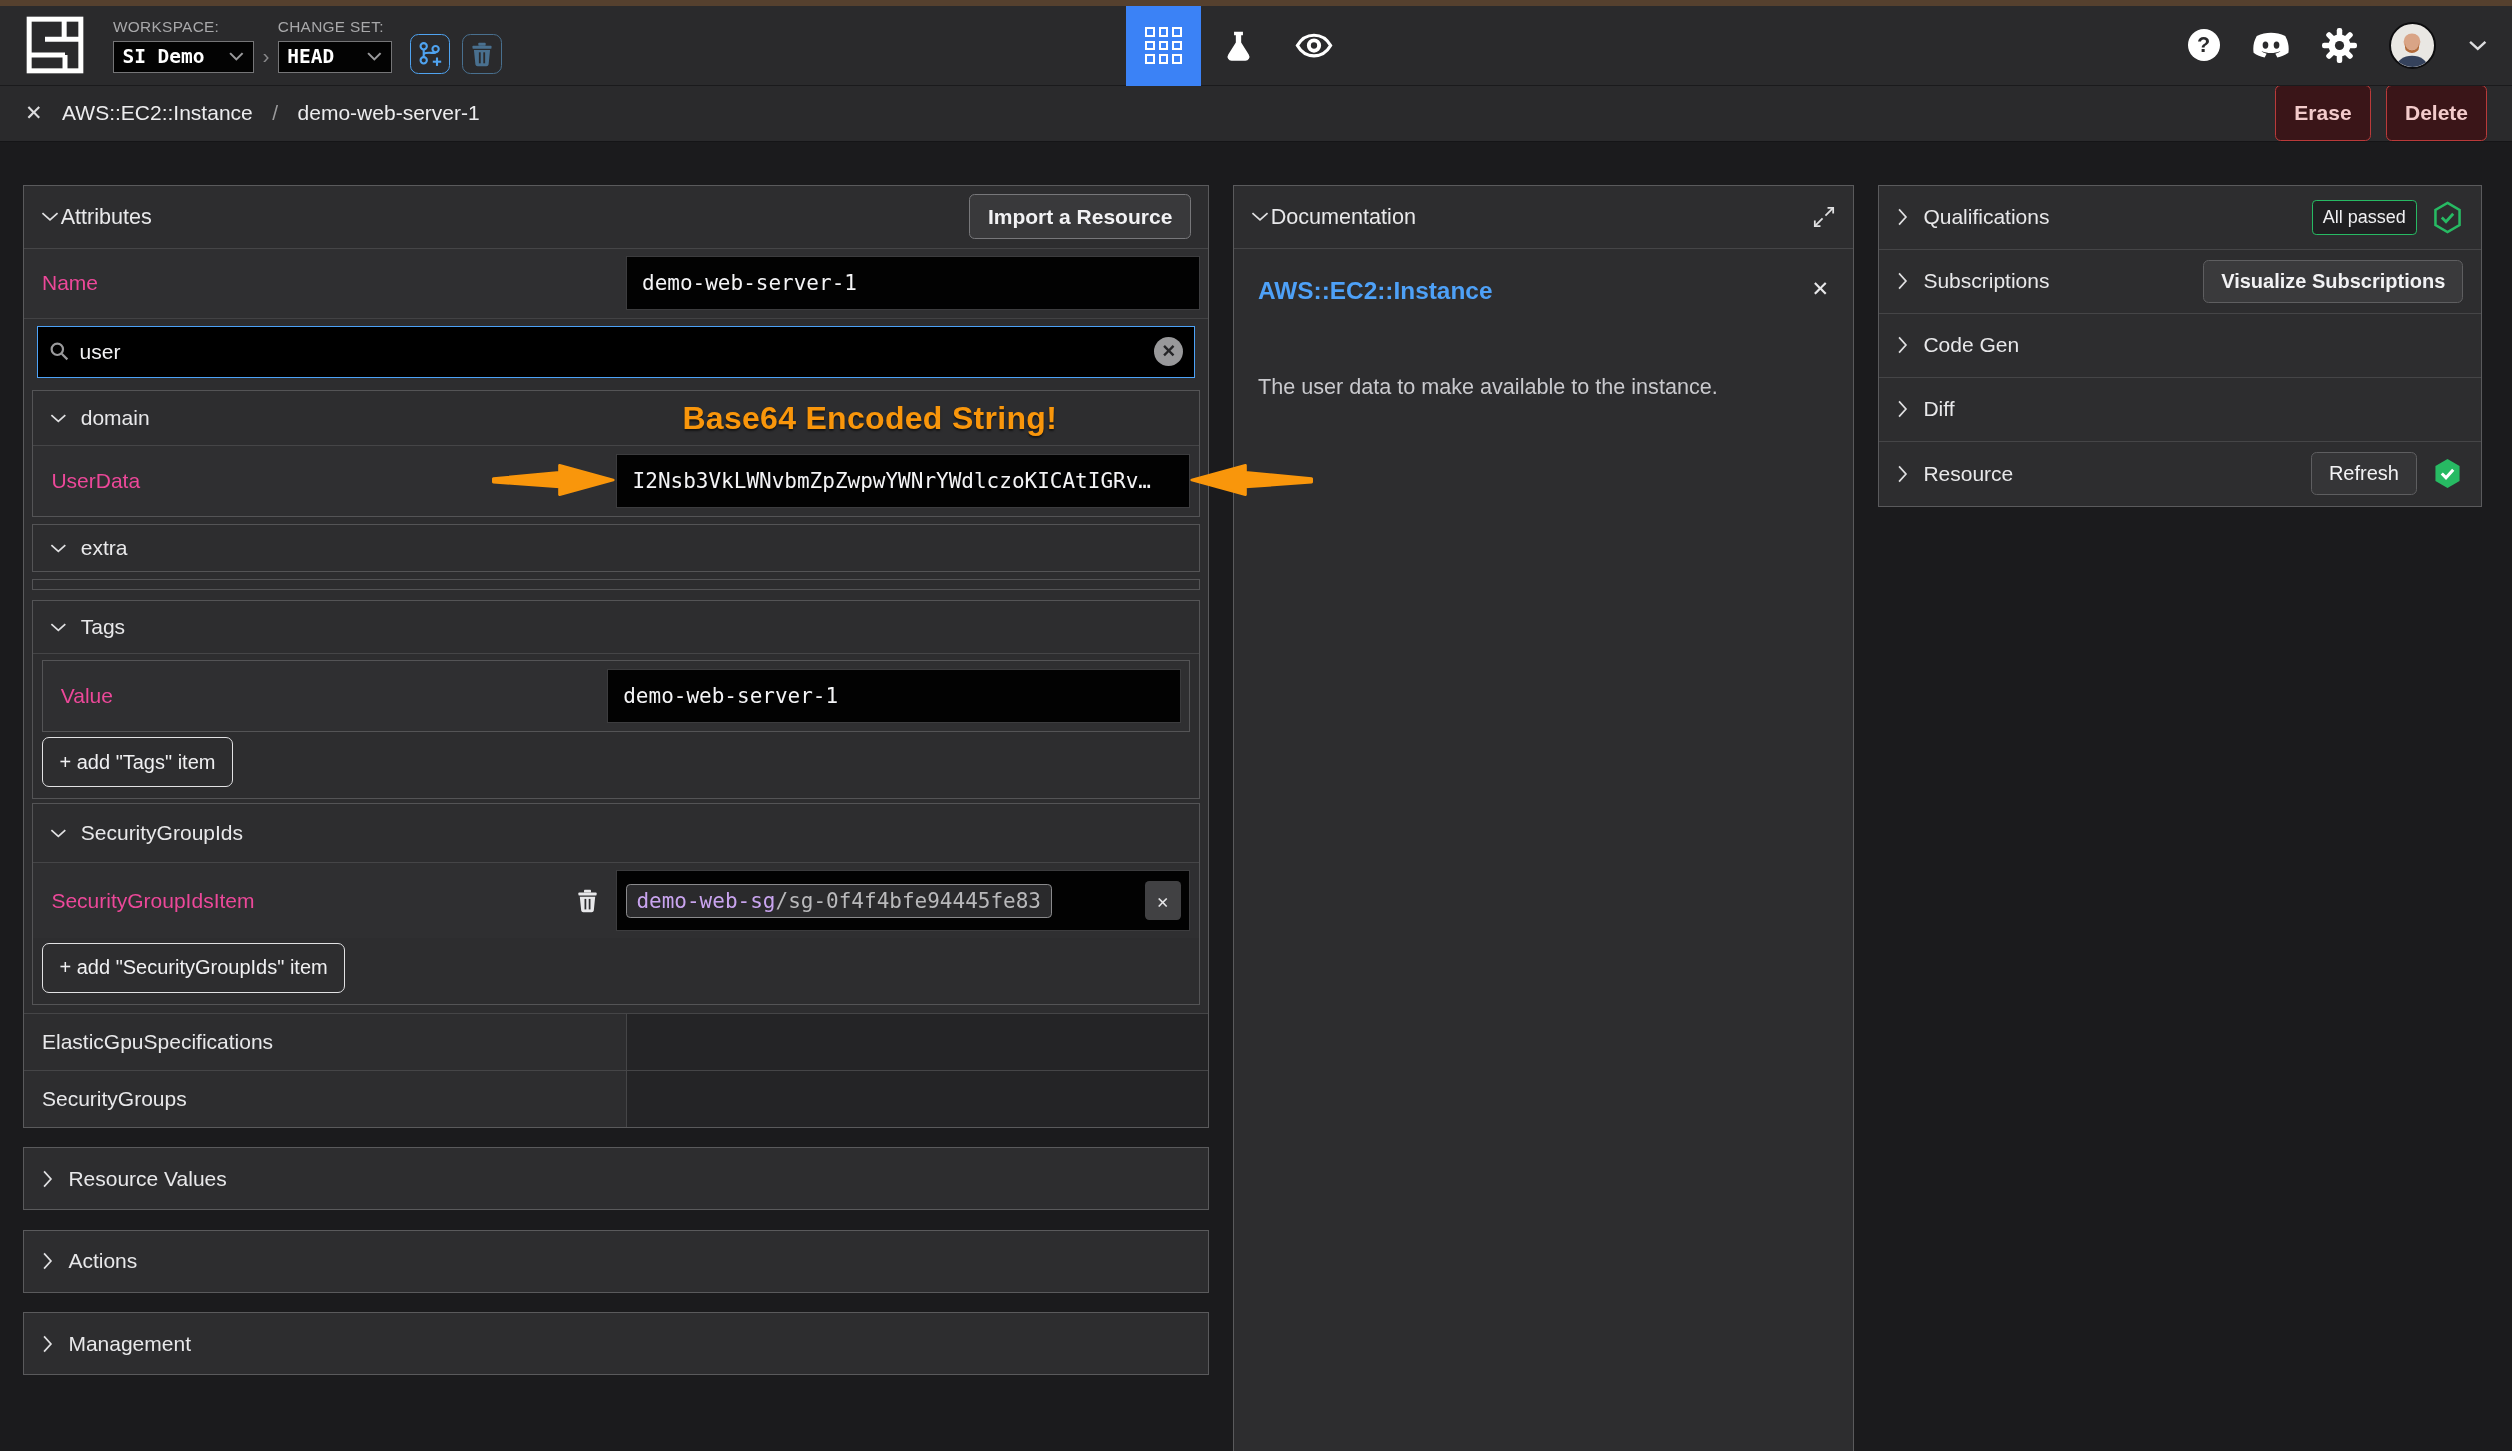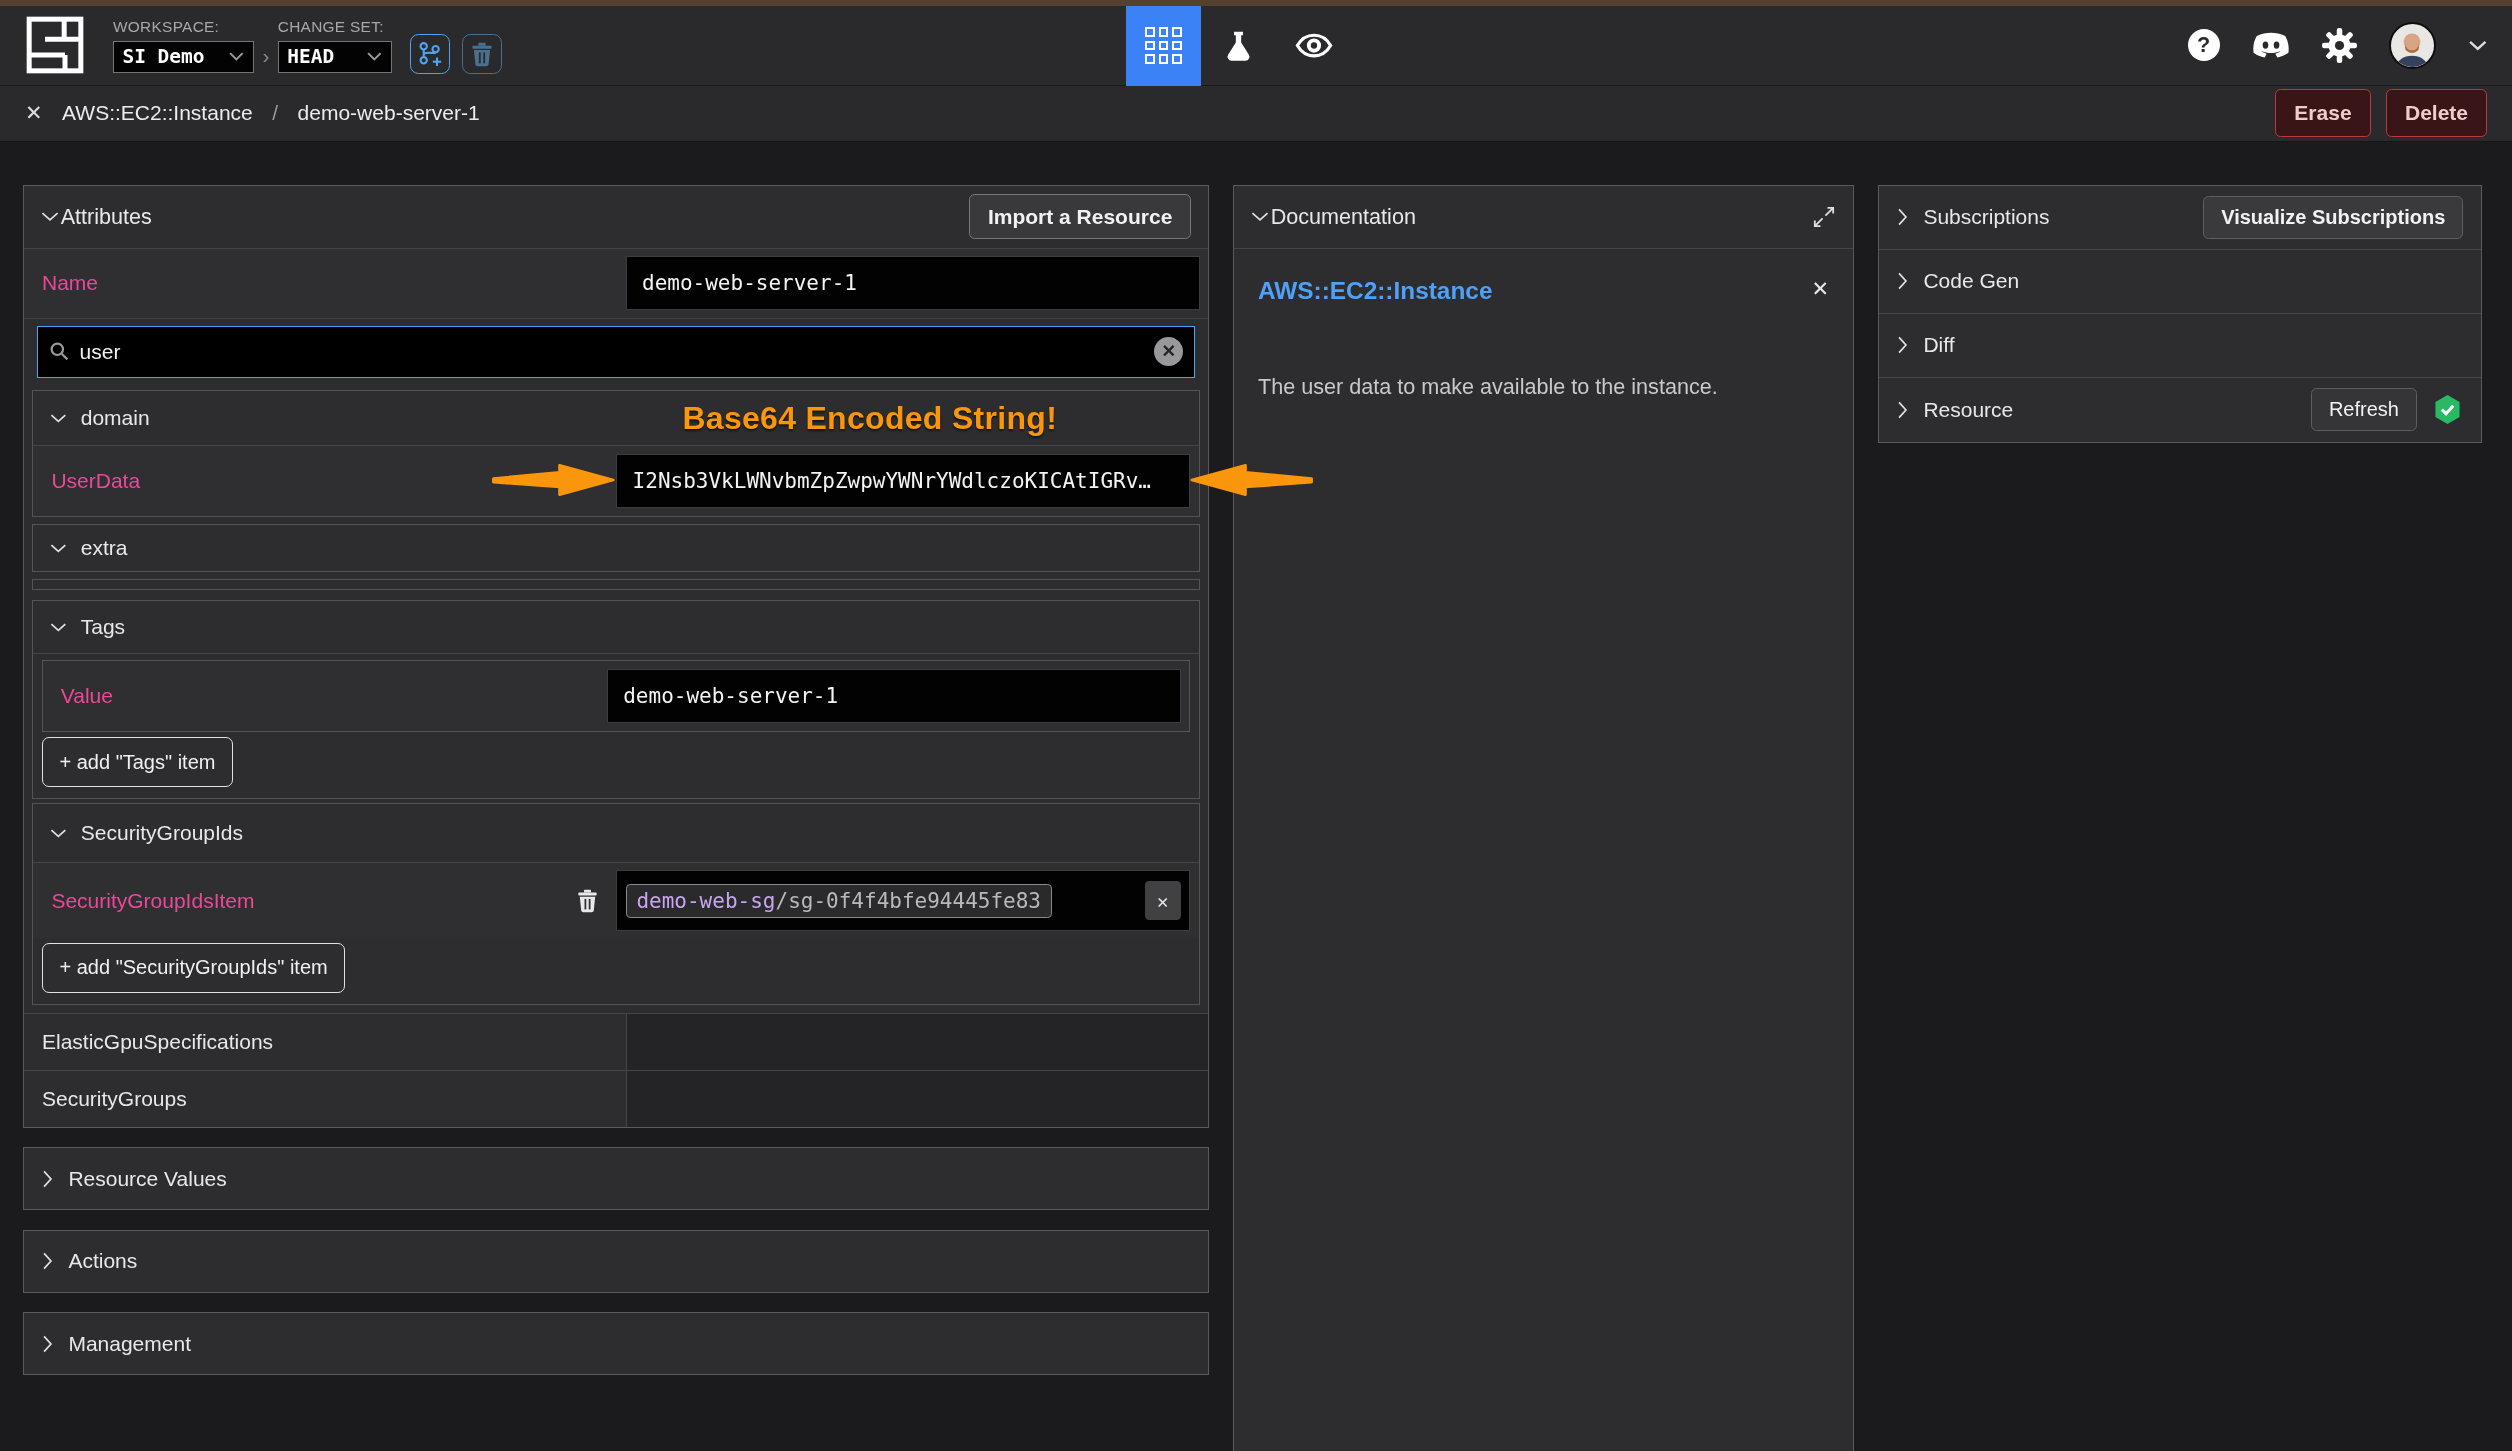--- a/index.html
+++ b/index.html
@@ -57,21 +57,21 @@
   
   .crumbbar {
     height:56px; background:#2A2A2C; display:flex; align-items:center;
     padding:0 25px; gap:19.5px; border-bottom:0.7px solid #151517;
   }
   .crumb-close { font-size:21px; color:#DDDDDF; cursor:pointer; }
   .crumb-type, .crumb-name { font-size:21px; color:#ECECEE; }
   .crumb-sep { font-size:21px; color:#9A9A9C; }
   .crumb-actions { margin-left:auto; display:flex; gap:15.4px; }
   .danger-btn {
-    height:48px; padding:0 18px; background:#3A1518; border:1.4px solid #BA3A3A;
+    height:56px; padding:0 18px; background:#3A1518; border:1.4px solid #BA3A3A;
     border-radius:5.6px; color:#F3CBCB; font-size:21px; font-weight:bold; cursor:pointer;
     display:flex; align-items:center;
   }
 
   
   .main { display:flex; gap:24px; padding:43px 23px 0; align-items:flex-start; }
   .col-left  { width:1186px; flex:0 0 auto; }
   .col-mid   { width:621px;  flex:0 0 auto; }
   .col-right { width:604px;  flex:0 0 auto; }
 
@@ -488,20 +488,33 @@
           <span class="doc-close">✕</span>
         </div>
         <p class="doc-body">The user data to make available to the instance.</p>
       </div>
     </div>
   </div>
 
   <div class="col-right">
     <div class="right-block">
 
+      <div class="r-row">
+        <svg width="11" height="18" viewBox="0 0 16 26">
+            <polyline points="3,2 13,13 3,24" fill="none" stroke="#E0E0E2" stroke-width="2.5"></polyline>
+          </svg>
+        <span>Qualifications</span>
+        <span class="badge">All passed</span>
+        <span class="hexwrap">
+          <svg width="31" height="33" viewBox="0 0 24 26">
+            <polygon points="12,1.5 21.5,7 21.5,19 12,24.5 2.5,19 2.5,7" fill="none" stroke="#27BA63" stroke-width="2"></polygon>
+            <polyline points="7.5,13 10.8,16.3 16.5,10" fill="none" stroke="#27BA63" stroke-width="2.2"></polyline>
+          </svg>
+        </span>
+      </div>
 
       <div class="r-row">
         <svg width="11" height="18" viewBox="0 0 16 26">
             <polyline points="3,2 13,13 3,24" fill="none" stroke="#E0E0E2" stroke-width="2.5"></polyline>
           </svg>
         <span>Subscriptions</span>
         <button class="r-btn">Visualize Subscriptions</button>
       </div>
 
       <div class="r-row">

